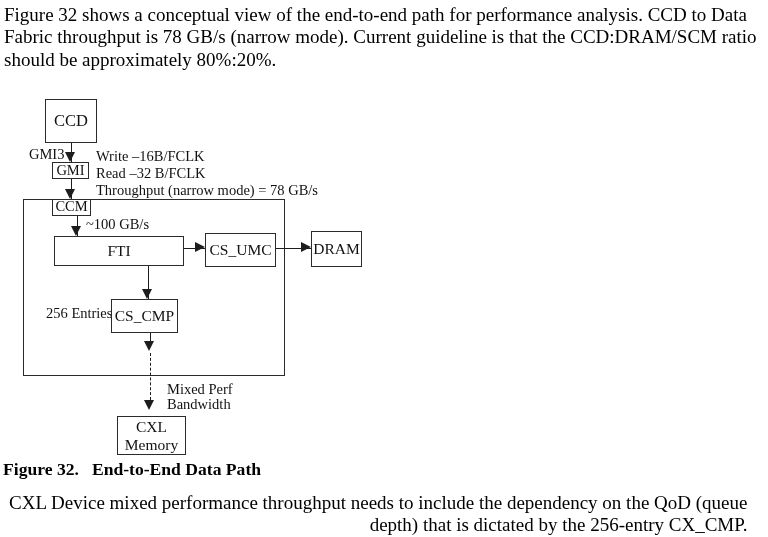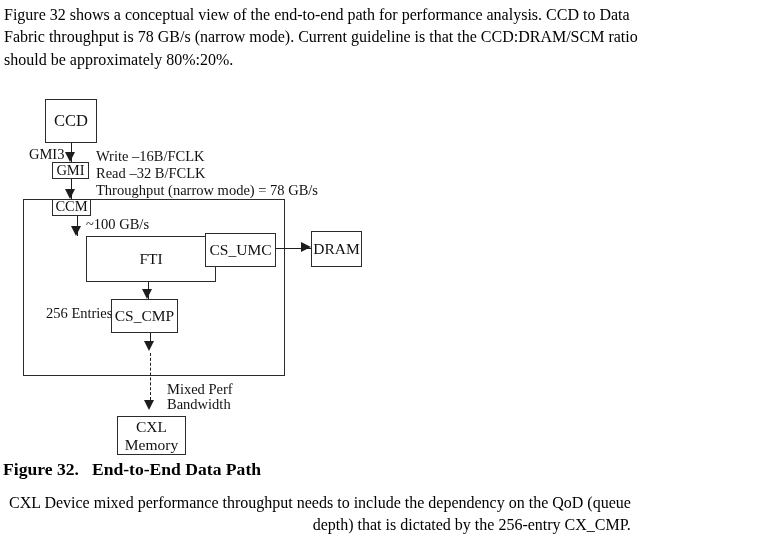--- a/index.html
+++ b/index.html
@@ -1,18 +1,18 @@
 <!DOCTYPE html>
 <html><head>
 <meta charset="utf-8">
 <style>
   html,body{margin:0;padding:0;background:#fff;}
   #page{position:relative;width:768px;height:537px;background:#ffffff;overflow:hidden;
         font-family:"Liberation Serif", serif;color:#000;}
-  .para{position:absolute;font-size:16px;line-height:22.4px;white-space:nowrap;}
+  .para{position:absolute;font-size:19px;line-height:22.4px;white-space:nowrap;}
   .dlabel{position:absolute;font-size:14.5px;line-height:16px;white-space:nowrap;color:#111;}
   .node{position:absolute;box-sizing:border-box;border:1.6px solid #2b2b2b;background:#fff;
         display:flex;align-items:center;justify-content:center;text-align:center;
         font-size:15.5px;color:#111;z-index:3;}
   .container-box{position:absolute;box-sizing:border-box;border:1.6px solid #2b2b2b;background:transparent;z-index:1;}
   .vline{position:absolute;width:0;border-left:1.7px solid #1d1d1d;z-index:2;}
   .vline.dashed{border-left:1.8px dashed #1d1d1d;}
   .hline{position:absolute;height:0;border-top:1.7px solid #1d1d1d;z-index:2;}
   .tri-down{position:absolute;width:0;height:0;border-left:5.5px solid transparent;
             border-right:5.5px solid transparent;border-top:10px solid #1d1d1d;z-index:2;}
@@ -58,21 +58,21 @@
     <div class="tri-down" style="left:65px;top:189px;"></div>
 
     <div class="node small-node" style="left:52px;top:199px;width:39px;height:17px;align-items:flex-end;">
       <span>CCM</span>
     </div>
 
     <div class="vline" style="left:77px;top:216px;height:20px;"></div>
     <div class="tri-down" style="left:71px;top:226px;"></div>
     <div class="dlabel" style="left:86px;top:216px;">~100 GB/s</div>
 
-    <div class="node" style="left:54px;top:236px;width:130px;height:46px;margin-left:32px;">
+    <div class="node" style="left:54px;top:236px;width:130px;height:30px;">
       <span>FTI</span>
     </div>
 
     <div class="hline" style="left:184px;top:248px;width:21px;"></div>
     <div class="tri-right" style="left:195px;top:242px;"></div>
 
     <div class="node" style="left:205px;top:233px;width:71px;height:34px;">
       <span>CS_UMC</span>
     </div>
 

